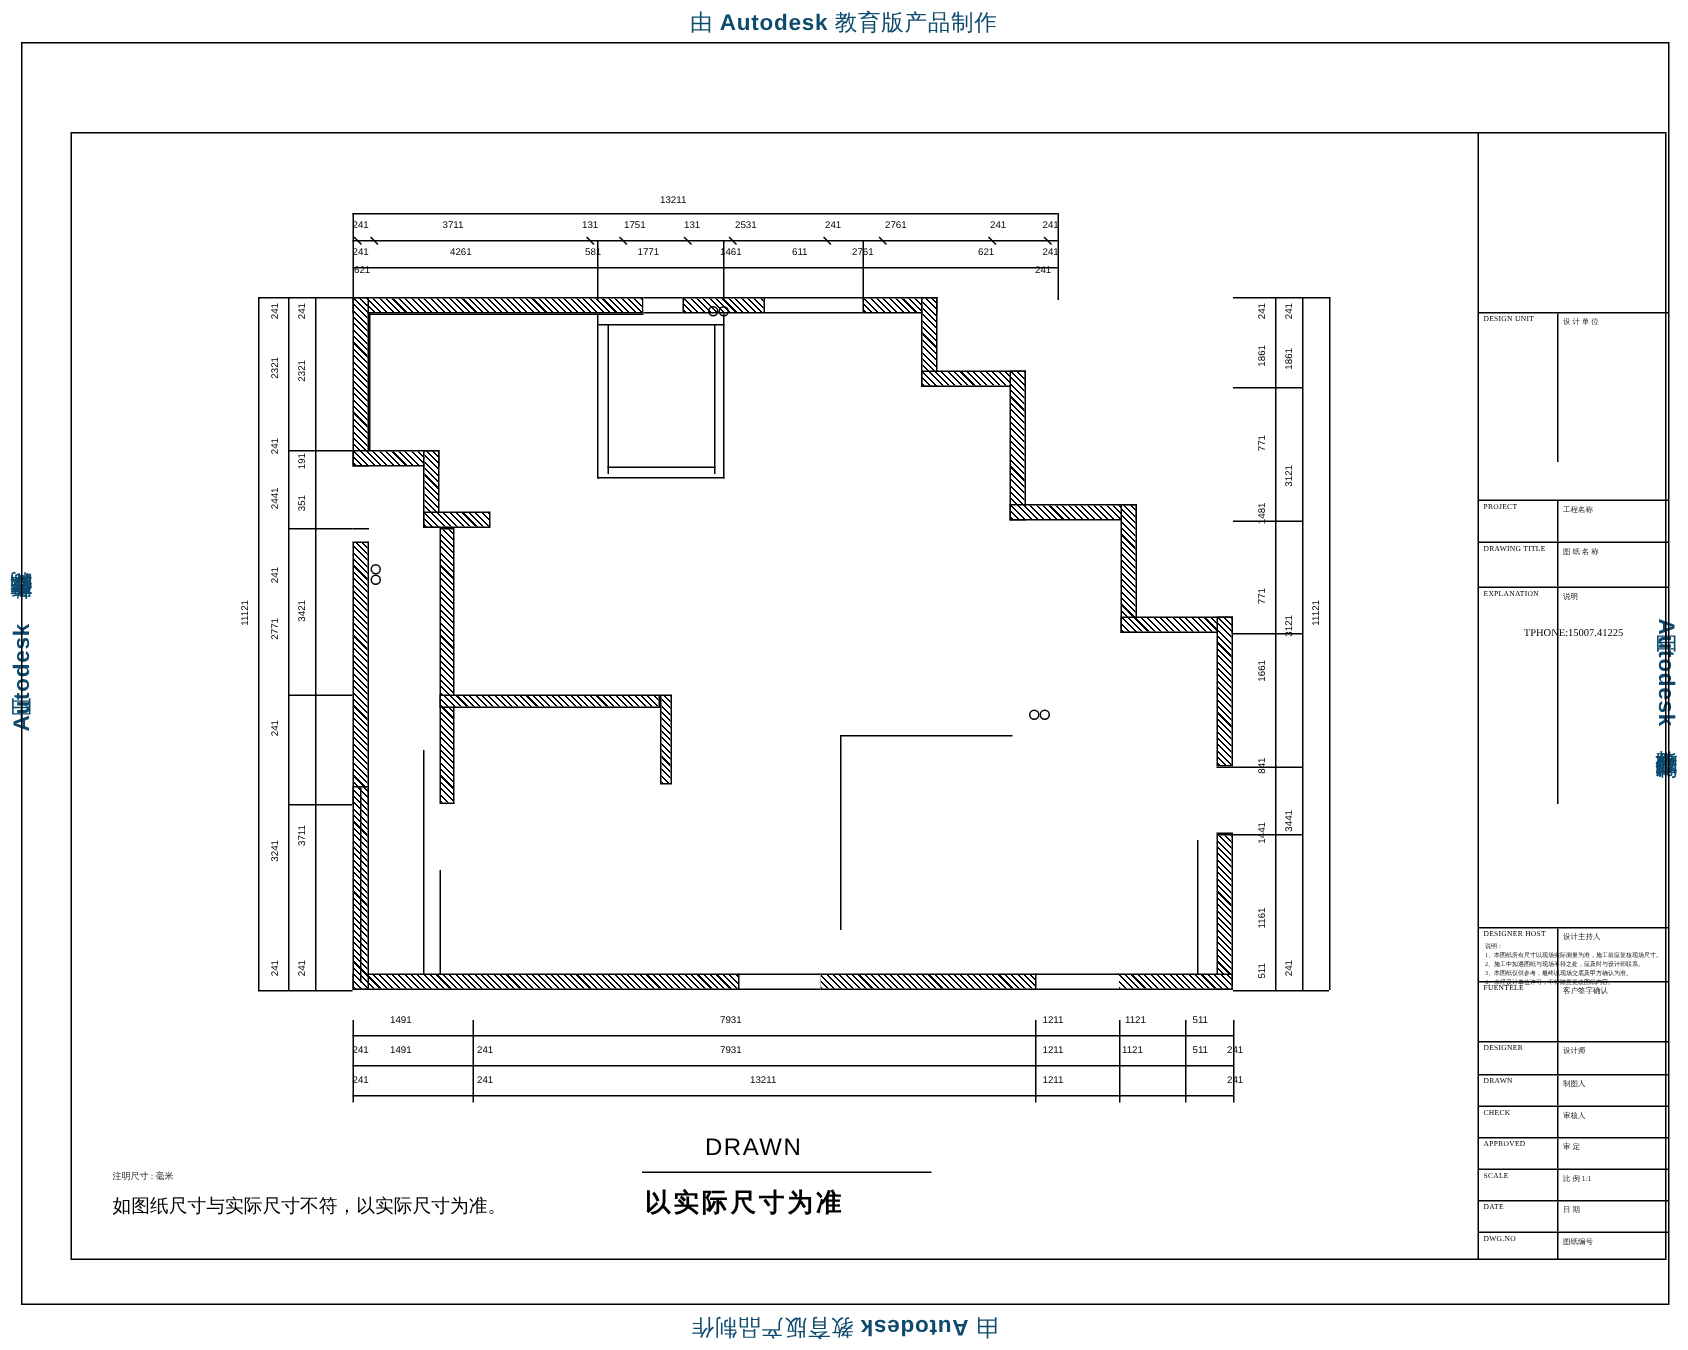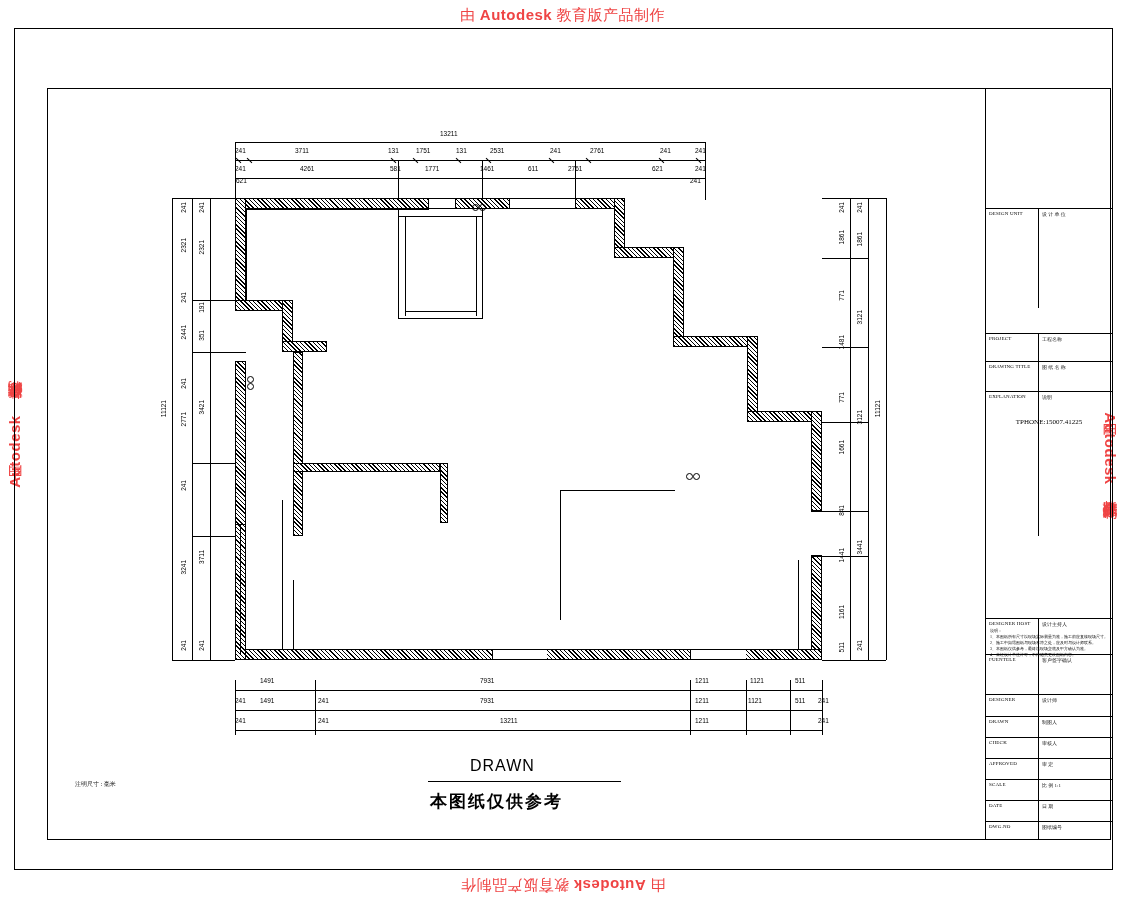--- a/index.html
+++ b/index.html
@@ -1,20 +1,20 @@
 <!DOCTYPE html>
 <html><head>
 <meta charset="utf-8">
 <style>
   html,body{margin:0;padding:0;background:#ffffff;}
   body{width:1125px;height:900px;overflow:hidden;font-family:"Liberation Serif",serif;color:#000;}
   #sheet{position:relative;width:1125px;height:900px;}
 
   
-  .wm{position:absolute;font-family:"Liberation Serif",serif;font-size:15px;color:#ef4444;white-space:nowrap;letter-spacing:.5px;}
+  .wm{position:absolute;font-family:"Liberation Serif",serif;font-size:15px;color:#0c4a6e;white-space:nowrap;letter-spacing:.5px;}
   .wm b{font-family:"Liberation Sans",sans-serif;font-weight:bold;}
   .wm-top{top:6px;left:50%;transform:translateX(-50%);}
   .wm-bottom{bottom:6px;left:50%;transform:translateX(-50%) rotate(180deg);}
   .wm-left{left:6px;top:50%;transform:translateY(-50%) rotate(180deg);writing-mode:vertical-rl;}
   .wm-right{right:6px;top:50%;transform:translateY(-50%);writing-mode:vertical-rl;}
 
   
   .frame-outer{position:absolute;left:14px;top:28px;width:1097px;height:840px;border:1px solid #000;}
   .frame-inner{position:absolute;left:47px;top:88px;width:1064px;height:752px;border:1px solid #000;box-sizing:border-box;}
 
@@ -329,16 +329,17 @@
     <div class="dimvline" style="left:85px;top:560px;height:55px;"></div>
     <div class="dimvline" style="left:165px;top:560px;height:55px;"></div>
     <div class="dimvline" style="left:540px;top:560px;height:55px;"></div>
     <div class="dimvline" style="left:596px;top:560px;height:55px;"></div>
     <div class="dimvline" style="left:640px;top:560px;height:55px;"></div>
     <div class="dimvline" style="left:672px;top:560px;height:55px;"></div>
   </div>
 
   <div class="cap-plan">DRAWN</div>
   <div class="cap-rule"></div>
-  <div class="cap-cn">本图纸仅供参考</div>
+  <div class="cap-cn">以实际尺寸为准</div>
   <div class="note-sm">注明尺寸 : 毫米</div>
+  <div class="note-cn">如图纸尺寸与实际尺寸不符，以实际尺寸为准。</div>
 
 </div>
 
 </body></html>

